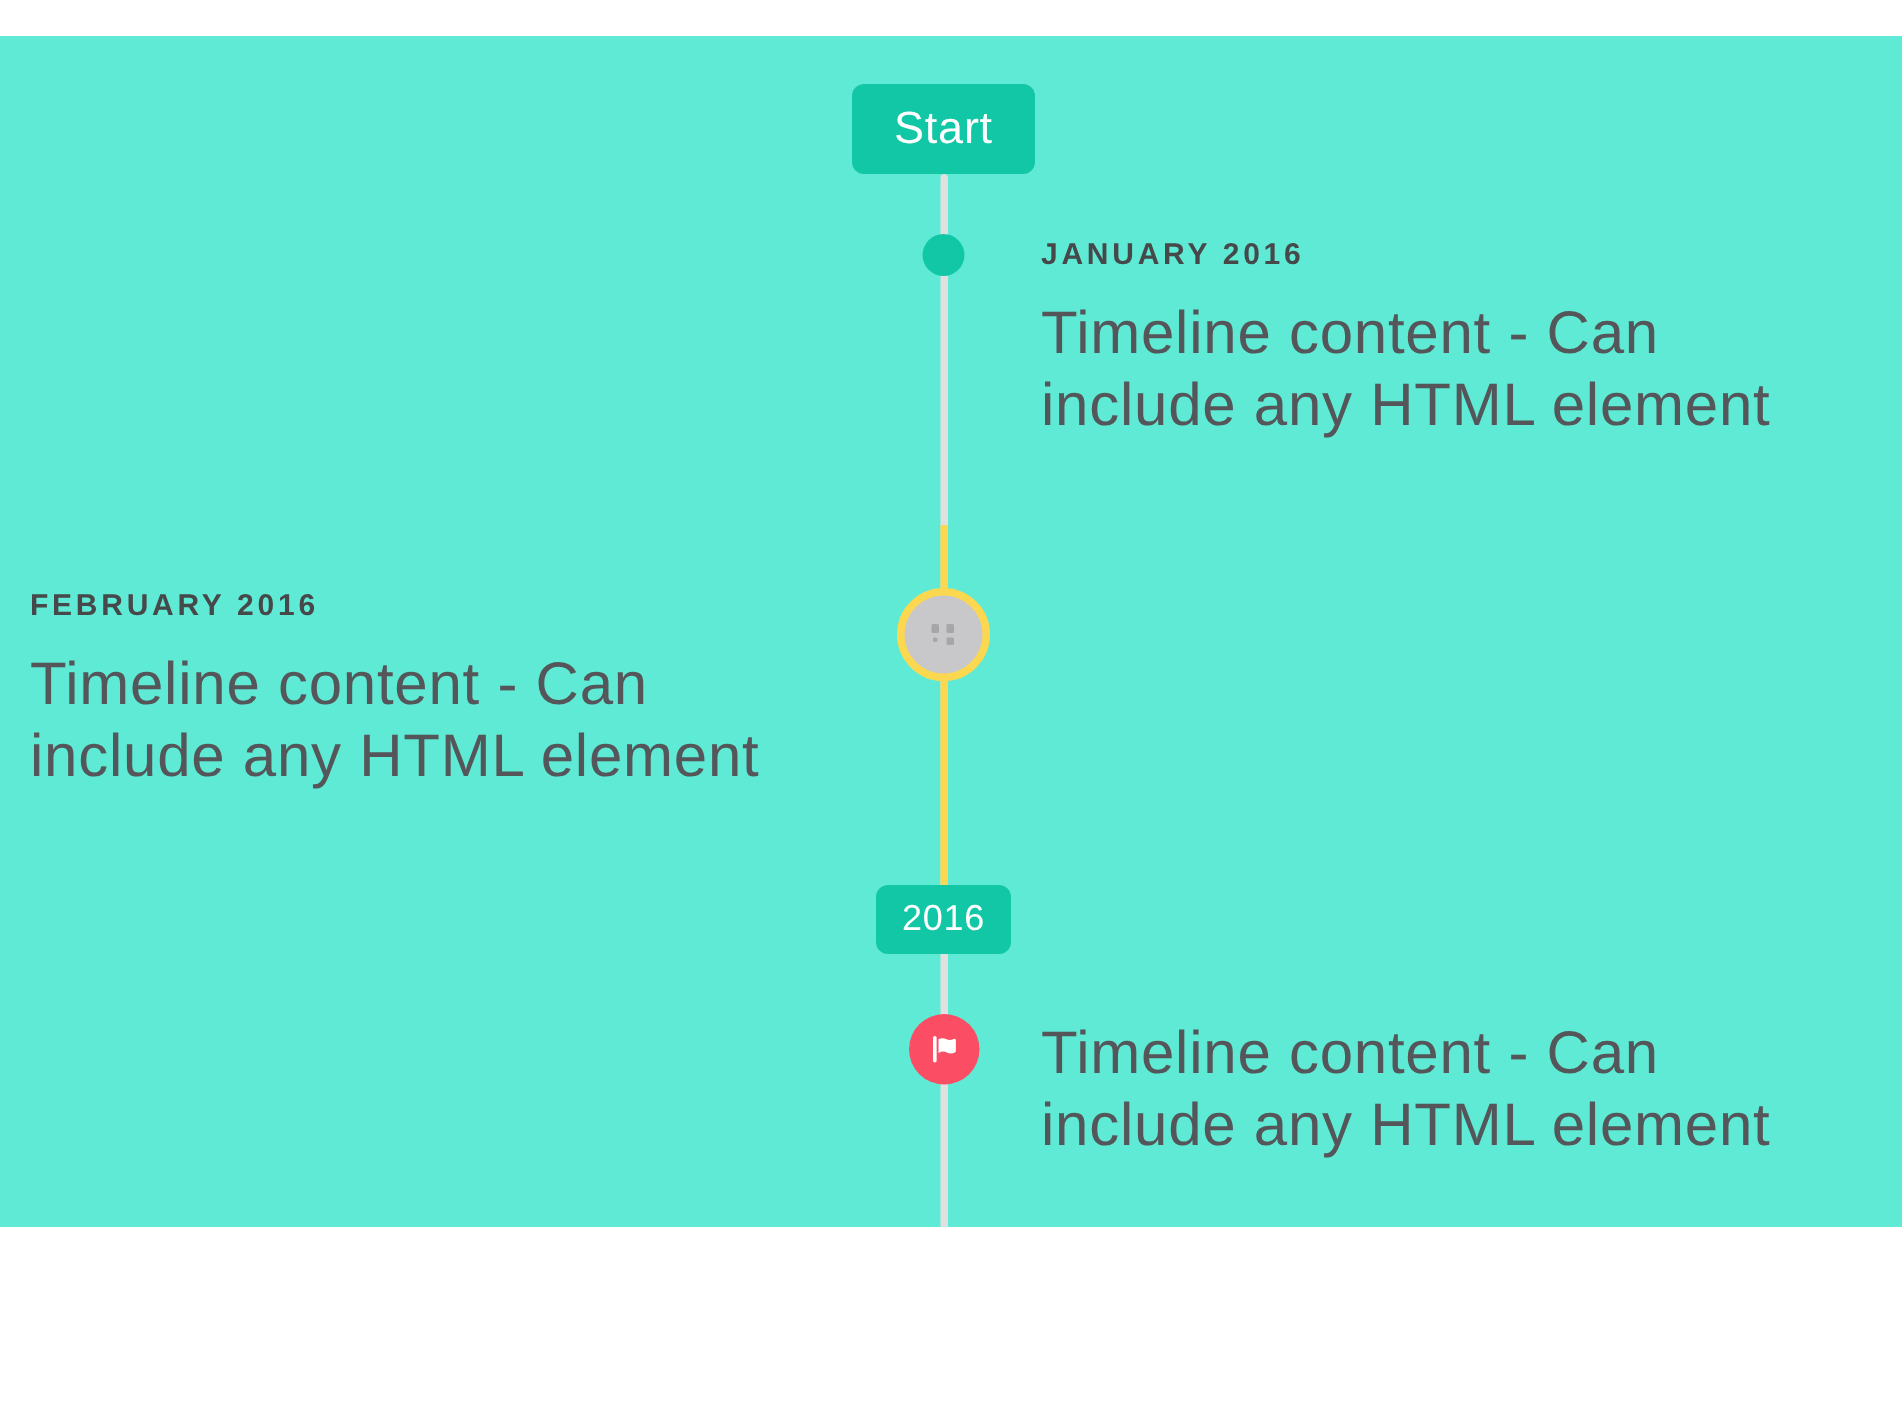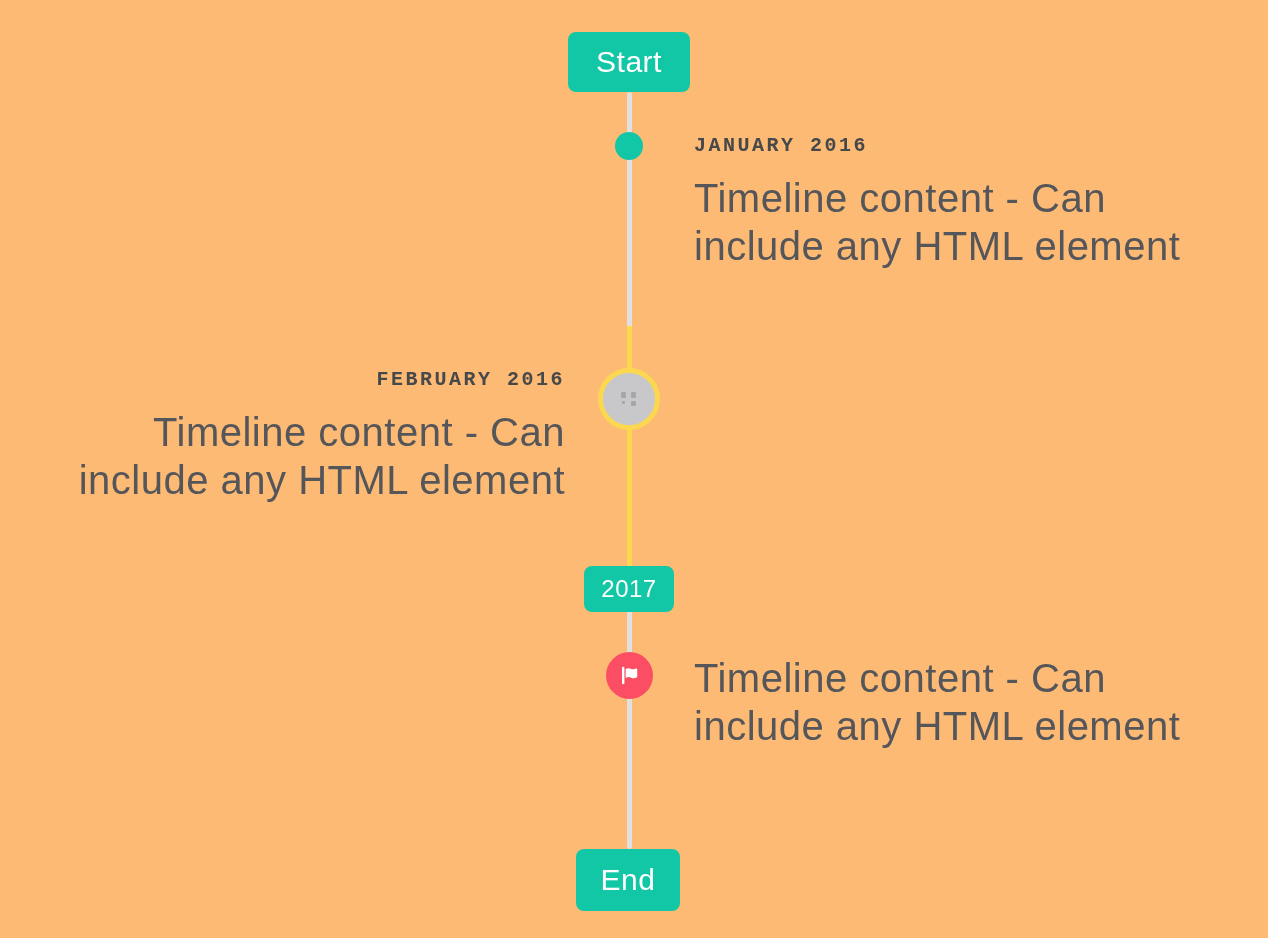--- a/index.html
+++ b/index.html
@@ -4,23 +4,24 @@
 <style>
   html, body {
     margin: 0;
     padding: 0;
     background: #ffffff;
     font-family: "Liberation Sans", "DejaVu Sans", sans-serif;
   }
   .canvas {
     position: relative;
     width: 1268px;
-    height: 938px;
-    background: #fdba74;
+    height: 794px;
+    background: #5eead4;
     overflow: hidden;
+    margin-top: 24px;
   }
 
   
   .tl-line {
     position: absolute;
     left: 627px;
     width: 5px;
     border-radius: 3px;
   }
   .tl-line.gray { top: 92px; height: 757px; background: #e0e0e0; }
@@ -71,32 +72,31 @@
   .broken { position: relative; width: 17px; height: 14px; opacity: 0.75; }
   .broken i { position: absolute; background: #9b9b9d; border-radius: 1px; }
   .broken .b1 { left: 0;    top: 0;   width: 5px; height: 6px; }
   .broken .b2 { left: 10px; top: 0;   width: 5px; height: 6px; }
   .broken .b3 { left: 1px;  top: 9px; width: 3px; height: 3px; }
   .broken .b4 { left: 10px; top: 9px; width: 5px; height: 5px; }
 
   
   .item { position: absolute; width: 545px; }
   .item.side-right { text-align: left; }
-  .item.side-left  { text-align: right; }
+  .item.side-left  { text-align: left; }
   .item.i1 { left: 694px; top: 128px; }
   .item.i2 { left: 20px;  top: 362px; }
   .item.i3 { left: 694px; top: 644px; }
 
   .period {
     font-size: 20px;
     font-weight: 700;
     letter-spacing: 2.5px;
     line-height: 36px;
     color: #47484a;
-    font-family: Liberation Mono, monospace;
   }
   .content {
     margin-top: 10px;
     font-size: 40px;
     letter-spacing: 0.5px;
     line-height: 48px;
     color: #55565a;
   }
 </style>
 </head>
@@ -121,21 +121,21 @@
         <i class="b2"></i>
         <i class="b3"></i>
         <i class="b4"></i>
     </span>
   </div>
   <div class="item side-left i2">
     <div class="period">FEBRUARY 2016</div>
     <div class="content">Timeline content - Can include any HTML element</div>
   </div>
 
-  <div class="badge year">2017</div>
+  <div class="badge year">2016</div>
 
   <div class="marker flagcircle">
     <svg class="flag-svg" viewBox="0 0 24 24" xmlns="http://www.w3.org/2000/svg" fill="#ffffff">
       <rect x="4.2" y="2.8" width="2.5" height="18.4" rx="1.25"></rect>
       <path d="M8 5.1 C 9.9 4.1 11.5 4.1 13.2 4.9 C 15 5.7 16.8 5.7 18.6 4.8 C 19.3 4.45 20.1 5.0 20.1 5.8 L 20.1 13.0 C 20.1 13.5 19.85 13.95 19.4 14.18 C 17.55 15.1 15.6 15.1 13.8 14.25 C 12 13.4 10.2 13.45 8.4 14.35 L 8 14.55 Z"></path>
     </svg>
   </div>
   <div class="item side-right i3">
     <div class="content">Timeline content - Can include any HTML element</div>
   </div>

